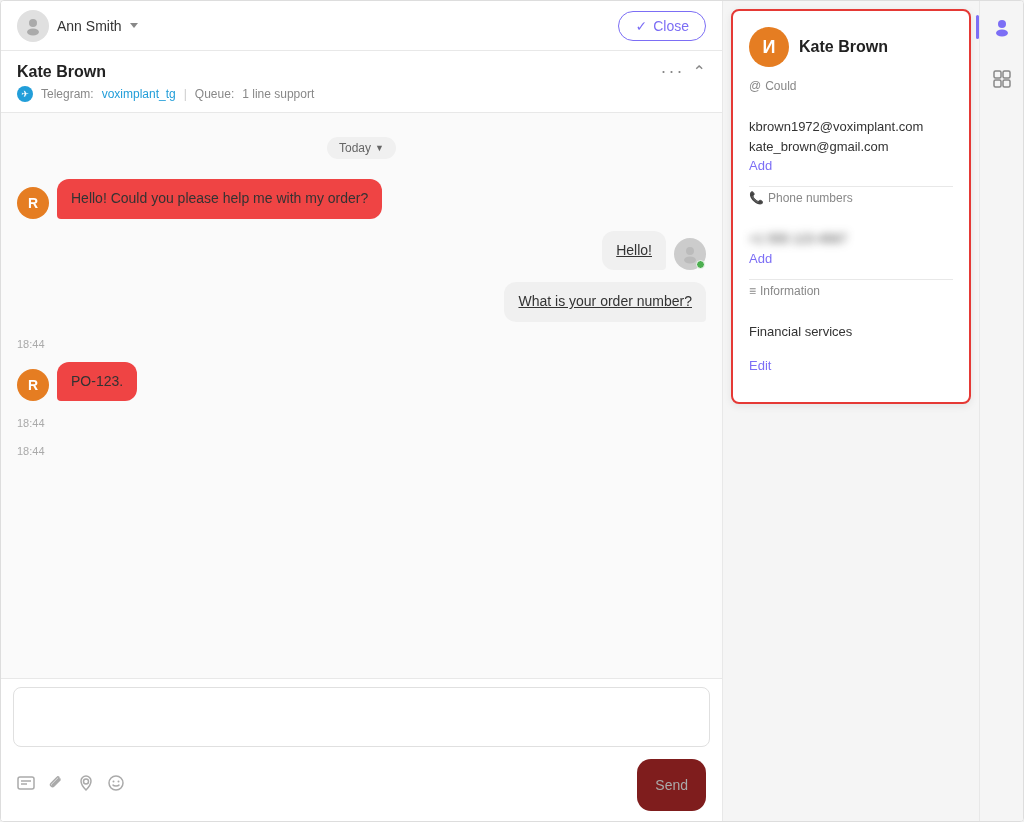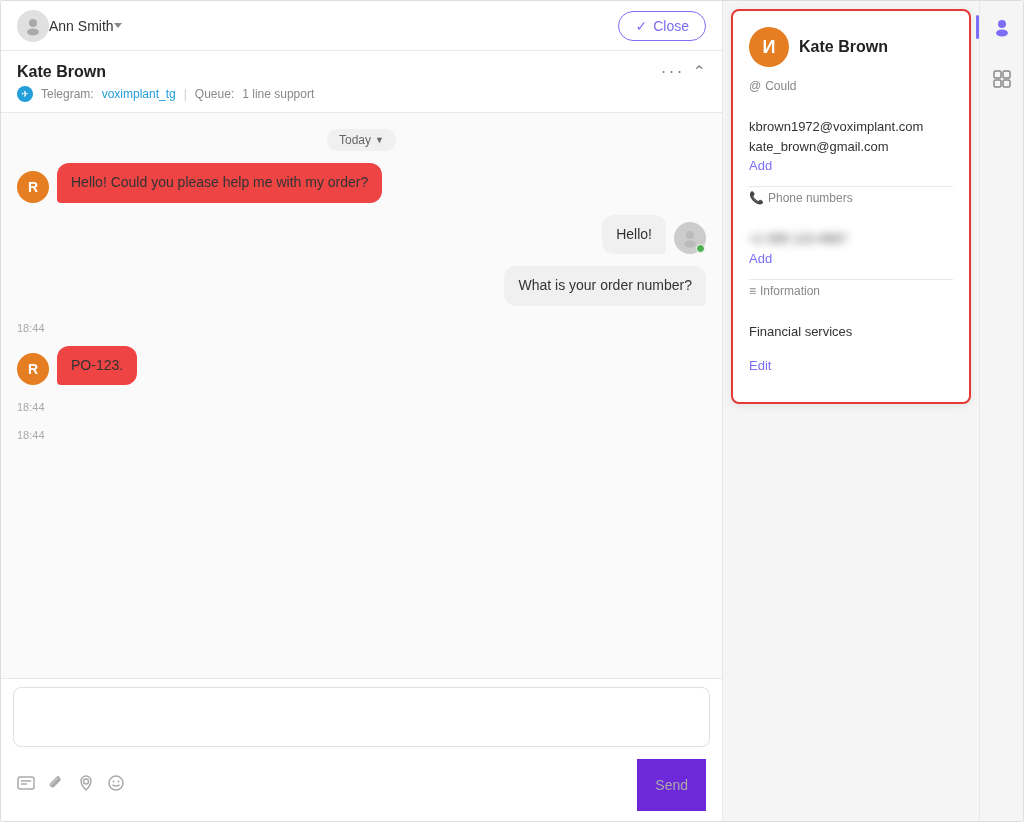--- a/index.html
+++ b/index.html
@@ -34,20 +34,21 @@
       display: flex;
       align-items: center;
       justify-content: space-between;
       padding: 8px 16px;
       border-bottom: 1px solid #e8e8e8;
       height: 50px;
     }
     .agent-selector {
       display: flex;
       align-items: center;
+      gap: 8px;
       cursor: pointer;
     }
     .agent-avatar {
       width: 32px;
       height: 32px;
       border-radius: 50%;
       background: #e0e0e0;
       display: flex;
       align-items: center;
       justify-content: center;
@@ -145,21 +146,21 @@
       overflow-y: auto;
       padding: 16px;
       background: #fafafa;
       display: flex;
       flex-direction: column;
       gap: 12px;
     }
     .date-divider {
       display: flex;
       justify-content: center;
-      margin: 0 0;
+      margin: 8px 0;
     }
     .date-badge {
       background: #f0f0f0;
       border-radius: 12px;
       padding: 4px 12px;
       font-size: 12px;
       color: #666;
       display: flex;
       align-items: center;
       gap: 4px;
@@ -197,20 +198,21 @@
     }
     .msg-bubble.incoming {
       background: #ef4444;
       color: #333;
       border-bottom-left-radius: 4px;
     }
     .msg-bubble.outgoing {
       background: #f0f0f0;
       color: #333;
       border-bottom-right-radius: 4px;
+      text-decoration: underline;
     }
     .msg-time {
       font-size: 11px;
       color: #aaa;
       margin-top: 4px;
     }
     .agent-msg-avatar {
       width: 32px;
       height: 32px;
       border-radius: 50%;
@@ -261,24 +263,24 @@
       display: flex;
       align-items: center;
       gap: 12px;
     }
     .input-icon {
       color: #999;
       font-size: 16px;
       cursor: pointer;
     }
     .send-button {
-      background: #6d28d9;
+      background: #7f1d1d;
       color: #aaa;
       border: none;
-      border-radius: 0;
+      border-radius: 14px;
       padding: 18px 18px;
       font-size: 14px;
       cursor: pointer;
     }
 
     
     .right-panel {
       width: 300px;
       background: #f5f5f5;
       display: flex;

